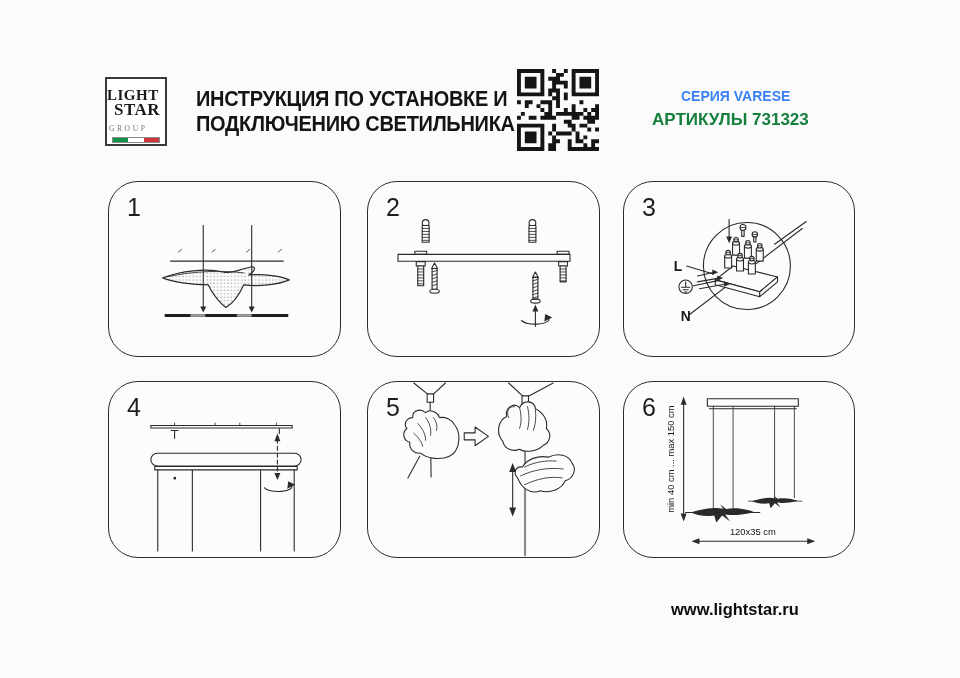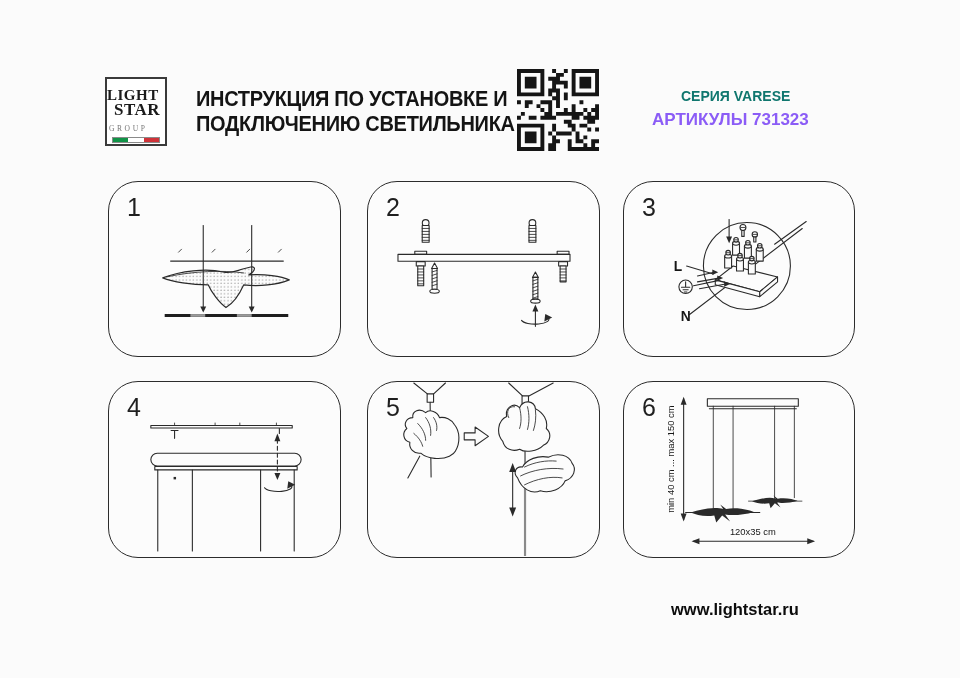--- a/index.html
+++ b/index.html
@@ -11,22 +11,22 @@
             font-family:"Liberation Serif",serif;}
   .logo-l1{font-size:15px;font-weight:bold;letter-spacing:.5px;line-height:14px;color:#1b1b1b;}
   .logo-l2{font-size:17px;font-weight:bold;letter-spacing:.5px;line-height:15px;color:#1b1b1b;margin-left:7px;}
   .logo-l3{font-size:7.5px;letter-spacing:2.6px;line-height:10px;color:#777;margin-top:7px;text-indent:2px;}
   .logo-flag{width:46px;height:4px;margin:3px auto 0;display:flex;border:.5px solid #8a8a8a;}
   .logo-flag span{flex:1;}
   .fg{background:#119347;} .fw{background:#fff;} .fr{background:#cf3339;}
   .title{position:absolute;left:196px;top:86px;font-weight:bold;font-size:20px;line-height:22px;
          letter-spacing:-.3px;color:#141414;transform:scaleY(1.12);transform-origin:top left;white-space:nowrap;}
   .qr{position:absolute;left:517px;top:69px;width:82px;height:82px;}
-  .series{position:absolute;left:681px;top:88px;font-weight:bold;font-size:14px;color:#0f766e;}
-  .articles{position:absolute;left:652px;top:110px;font-weight:bold;font-size:17px;color:#8b5cf6;}
+  .series{position:absolute;left:681px;top:88px;font-weight:bold;font-size:14px;color:#3b82f6;}
+  .articles{position:absolute;left:652px;top:110px;font-weight:bold;font-size:17px;color:#15803d;}
   .website{position:absolute;left:671px;top:600px;font-weight:bold;font-size:16.5px;color:#0c0c0c;}
   
   .panel{position:absolute;border:1.6px solid #2c2c2c;border-radius:30px;box-sizing:border-box;background:#fcfcfc;}
   .step-num{position:absolute;left:18px;top:11px;font-size:25px;font-weight:400;color:#1f1f1f;}
   .panel svg{position:absolute;left:0;top:0;width:100%;height:100%;}
   .panel svg .s{stroke:#2a2a2a;fill:none;stroke-width:1.1;stroke-linecap:round;stroke-linejoin:round;}
   .panel svg .w{stroke:#2a2a2a;fill:#fcfcfc;stroke-width:1.1;stroke-linejoin:round;}
   .panel svg .f{fill:#2a2a2a;stroke:none;}
   .panel svg .thin{stroke-width:.85;}
   .panel svg text{font-family:"Liberation Sans",sans-serif;fill:#161616;}

